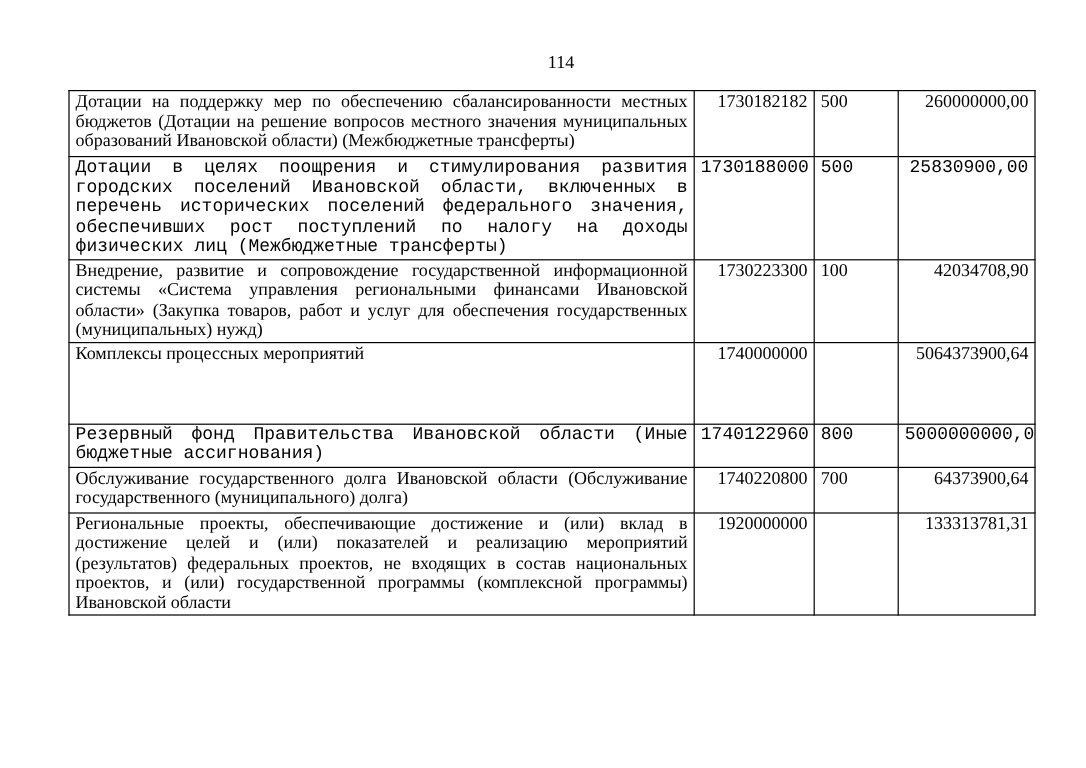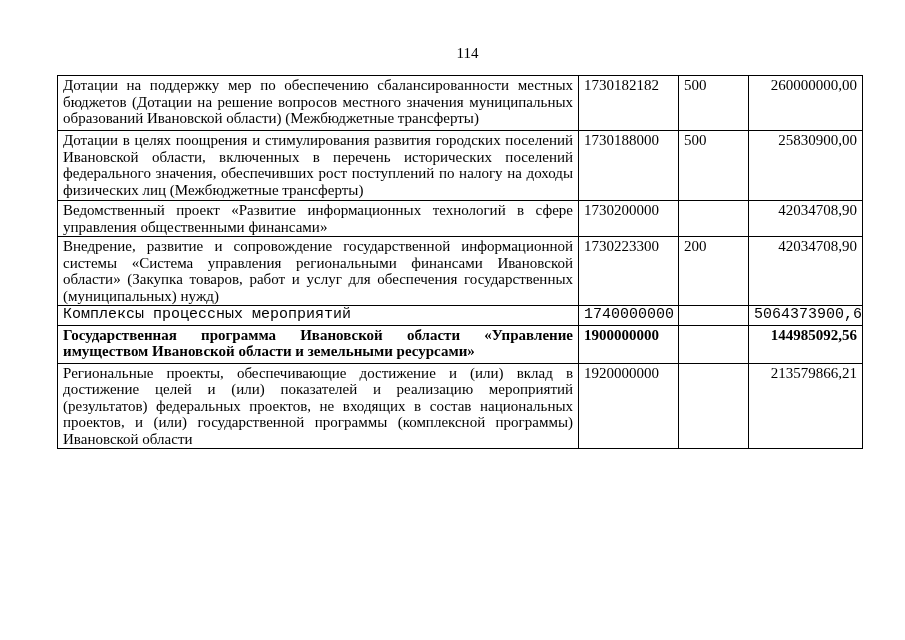--- a/index.html
+++ b/index.html
@@ -41,26 +41,26 @@
   table.budget col.w-code   { width: 100px; }
   table.budget col.w-group  { width: 70px;  }
   table.budget col.w-amount { width: 114px; }
   table.budget td {
     border: 1.5px solid #000000;
     vertical-align: top;
     padding: 1px 5px;
     overflow: hidden;
   }
   td.c-name   { text-align: justify; }
-  td.c-code   { text-align: left; }
+  td.c-code   { text-align: right; }
   td.c-group  { text-align: left; }
   td.c-amount { text-align: right; }
   tr.bold td  { font-weight: bold; }
   tbody tr:nth-child(1)  { height: 55px; }
-  tbody tr:nth-child(2)  { height: 70px; }
+  tbody tr:nth-child(2)  { height: 70px; font-family: Liberation Mono, monospace; }
   tbody tr:nth-child(3)  { height: 36px; }
   tbody tr:nth-child(4)  { height: 68px; }
   tbody tr:nth-child(5)  { height: 18px; font-family: Liberation Mono, monospace; }
   tbody tr:nth-child(6)  { height: 38px; }
   tbody tr:nth-child(7)  { height: 34px; }
   tbody tr:nth-child(8)  { height: 34px; }
   tbody tr:nth-child(9)  { height: 35px; }
   tbody tr:nth-child(10) { height: 35px; }
   tbody tr:nth-child(11) { height: 87px; font-family: Liberation Mono, monospace; }
 </style>
@@ -85,45 +85,45 @@
     <td class="c-group">500</td>
     <td class="c-amount">260000000,00</td>
   </tr>
         <tr>
     <td class="c-name">Дотации в целях поощрения и стимулирования развития городских поселений Ивановской области, включенных в перечень исторических поселений федерального значения, обеспечивших рост поступлений по налогу на доходы физических лиц (Межбюджетные трансферты)</td>
     <td class="c-code">1730188000</td>
     <td class="c-group">500</td>
     <td class="c-amount">25830900,00</td>
   </tr>
         <tr>
-    <td class="c-name">Ведомственный проект «Развитие информационных технологий в сфере управления общественными финансами»</td>
-    <td class="c-code">1730200000</td>
-    <td class="c-group"></td>
-    <td class="c-amount">42034708,90</td>
-  </tr>
-        <tr>
     <td class="c-name">Внедрение, развитие и сопровождение государственной информационной системы «Система управления региональными финансами Ивановской области» (Закупка товаров, работ и услуг для обеспечения государственных (муниципальных) нужд)</td>
     <td class="c-code">1730223300</td>
-    <td class="c-group">200</td>
+    <td class="c-group">100</td>
     <td class="c-amount">42034708,90</td>
   </tr>
         <tr>
     <td class="c-name">Комплексы процессных мероприятий</td>
     <td class="c-code">1740000000</td>
     <td class="c-group"></td>
     <td class="c-amount">5064373900,64</td>
   </tr>
-        <tr class="bold">
-    <td class="c-name">Государственная программа Ивановской области «Управление имуществом Ивановской области и земельными ресурсами»</td>
-    <td class="c-code">1900000000</td>
-    <td class="c-group"></td>
-    <td class="c-amount">144985092,56</td>
+        <tr>
+    <td class="c-name">Резервный фонд Правительства Ивановской области (Иные бюджетные ассигнования)</td>
+    <td class="c-code">1740122960</td>
+    <td class="c-group">800</td>
+    <td class="c-amount">5000000000,00</td>
+  </tr>
+        <tr>
+    <td class="c-name">Обслуживание государственного долга Ивановской области (Обслуживание государственного (муниципального) долга)</td>
+    <td class="c-code">1740220800</td>
+    <td class="c-group">700</td>
+    <td class="c-amount">64373900,64</td>
   </tr>
         <tr>
     <td class="c-name">Региональные проекты, обеспечивающие достижение и (или) вклад в достижение целей и (или) показателей и реализацию мероприятий (результатов) федеральных проектов, не входящих в состав национальных проектов, и (или) государственной программы (комплексной программы) Ивановской области</td>
     <td class="c-code">1920000000</td>
     <td class="c-group"></td>
-    <td class="c-amount">213579866,21</td>
+    <td class="c-amount">133313781,31</td>
   </tr>
       </tbody>
   </table>
 
 </div>
 
 </body></html>

